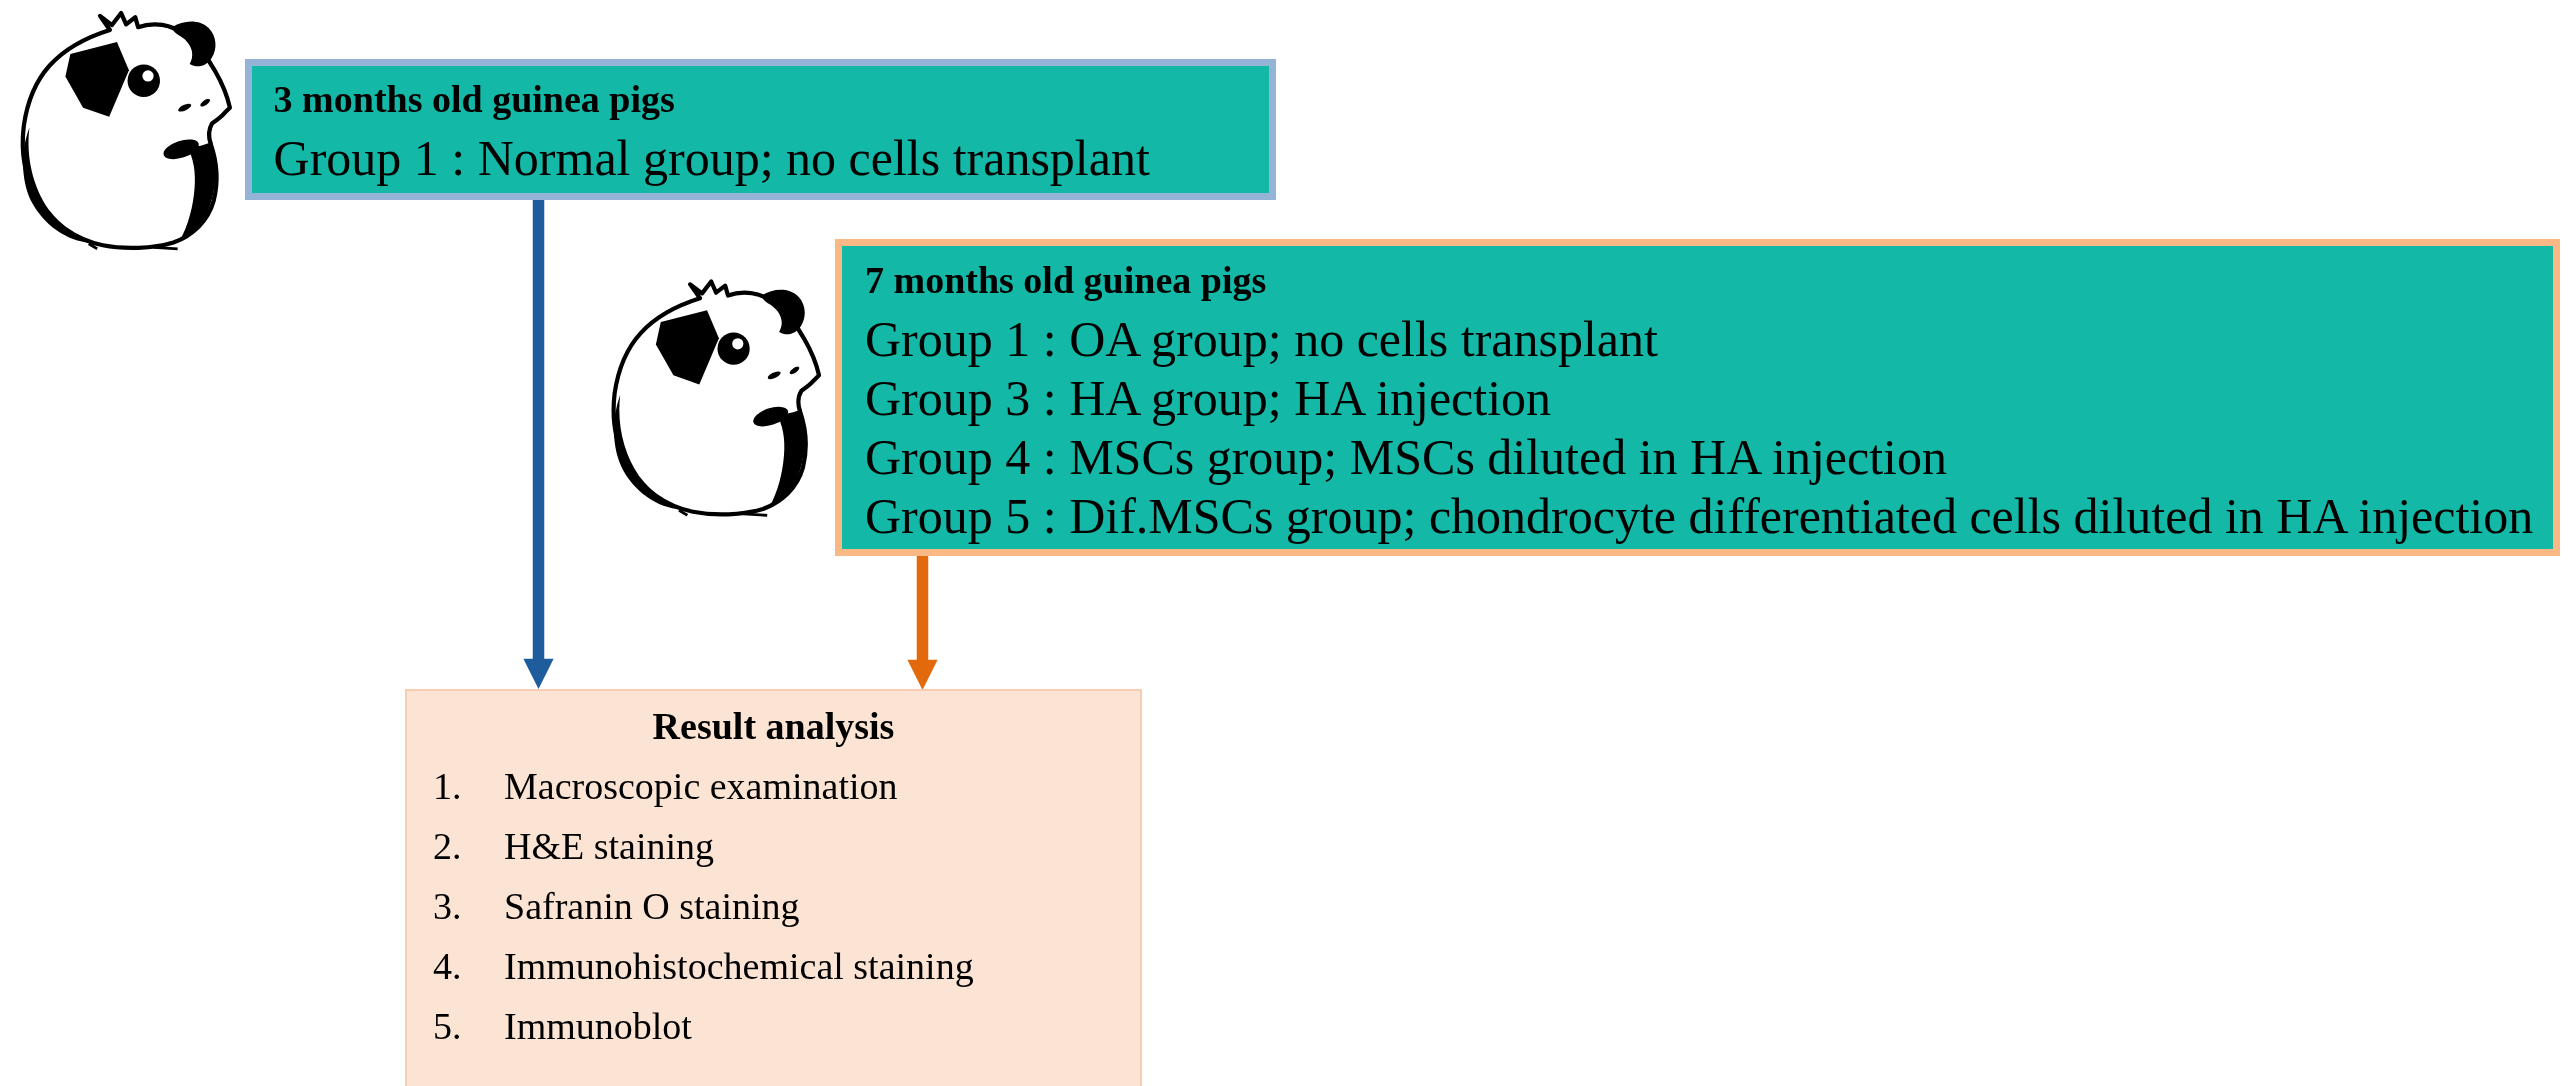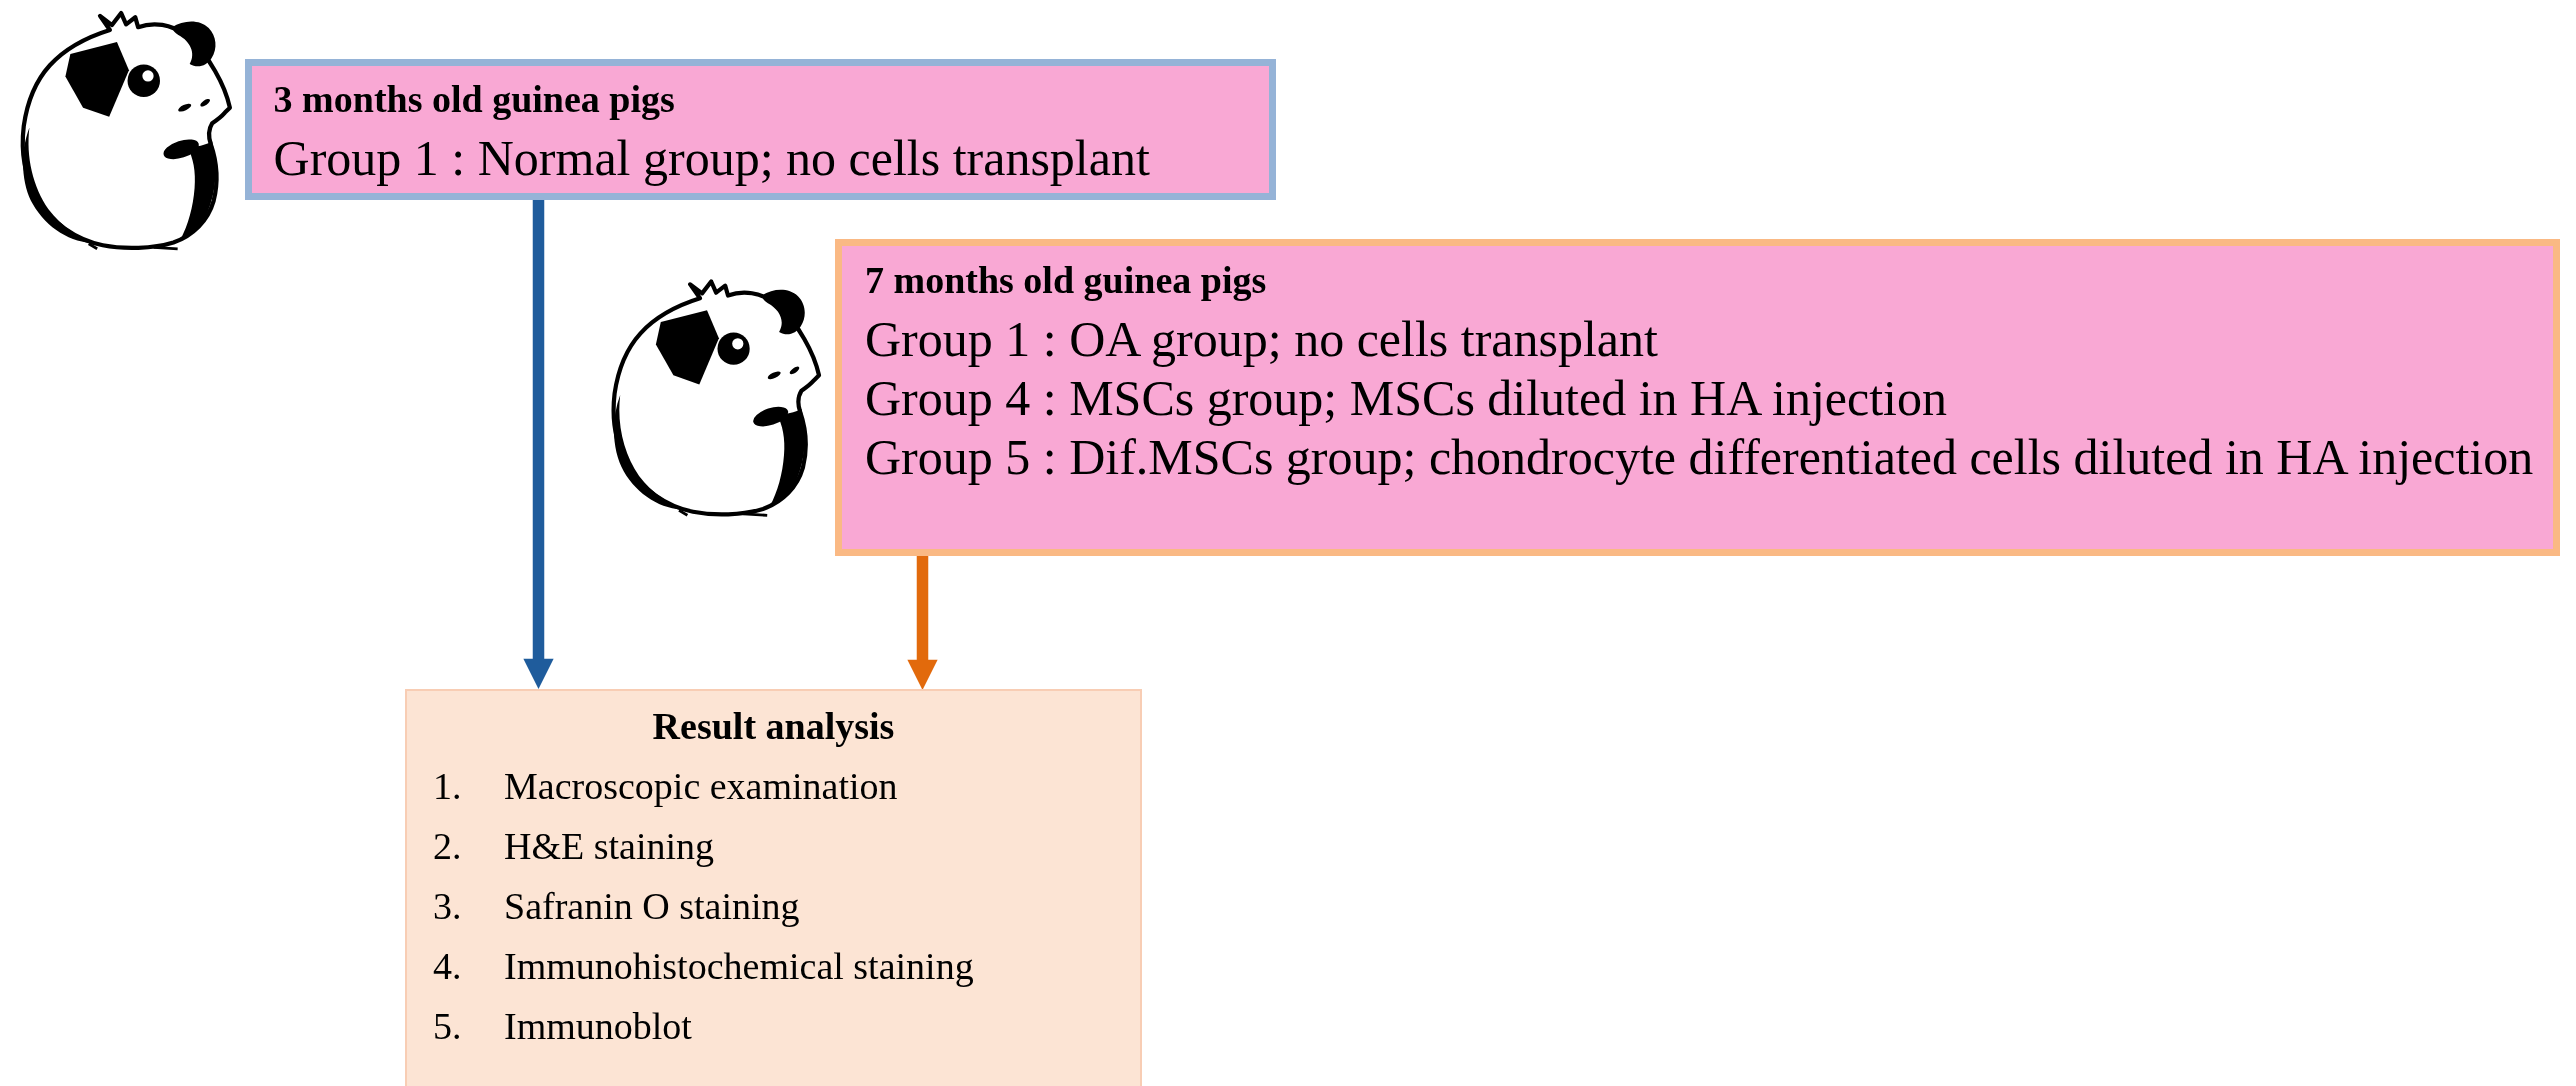--- a/index.html
+++ b/index.html
@@ -14,21 +14,21 @@
     background: #ffffff;
     font-family: "Liberation Serif", "DejaVu Serif", serif;
     color: #000000;
     overflow: hidden;
   }
 
   
   .flow-box {
     position: absolute;
     box-sizing: border-box;
-    background: #f9a8d4;
+    background: #14b8a6;
   }
   .box-young {
     left: 245px; top: 59px;
     width: 1031px; height: 141px;
     border: 7.2px solid #95B3D7;
     padding: 3.6px 14.4px 0 21.6px;
   }
   .box-old {
     left: 835px; top: 239px;
     width: 1725px; height: 317px;
@@ -143,20 +143,21 @@
     <polygon points="3,638 45,638 24,680" fill="#1F5C9C"></polygon>
   </svg>
 
   <svg class="abs-svg" style="left:595px; top:269px;" width="238" height="249" viewBox="0 0 340 352">
     <use href="#gp"></use>
   </svg>
 
   <div class="flow-box box-old">
     <div class="box-title">7 months old guinea pigs</div>
     <div class="box-line">Group 1 : OA group; no cells transplant</div>
+    <div class="box-line">Group 3 : HA group; HA injection</div>
     <div class="box-line">Group 4 : MSCs group; MSCs diluted in HA injection</div>
     <div class="box-line">Group 5 : Dif.MSCs group; chondrocyte differentiated cells diluted in HA injection</div>
   </div>
 
   <svg class="abs-svg" style="left:905px; top:556px;" width="35" height="134" viewBox="0 0 48 186">
     <rect x="16" y="0" width="16" height="148" fill="#E26A0C"></rect>
     <polygon points="3,144 45,144 24,186" fill="#E26A0C"></polygon>
   </svg>
 
   <div class="flow-box box-result">

